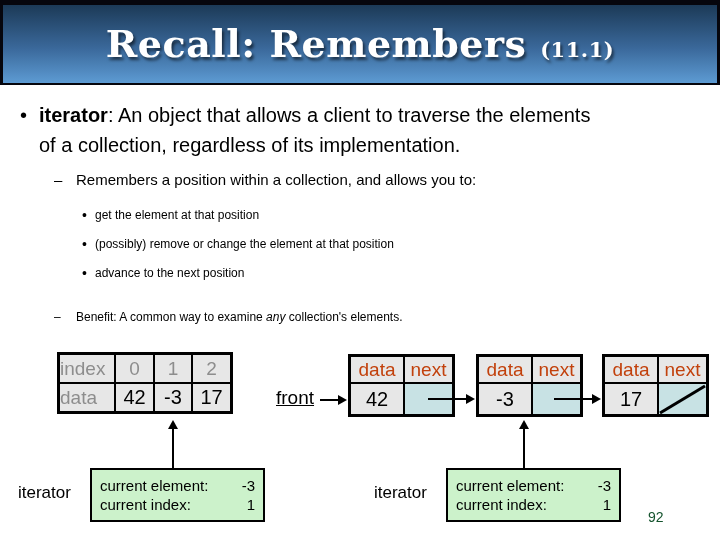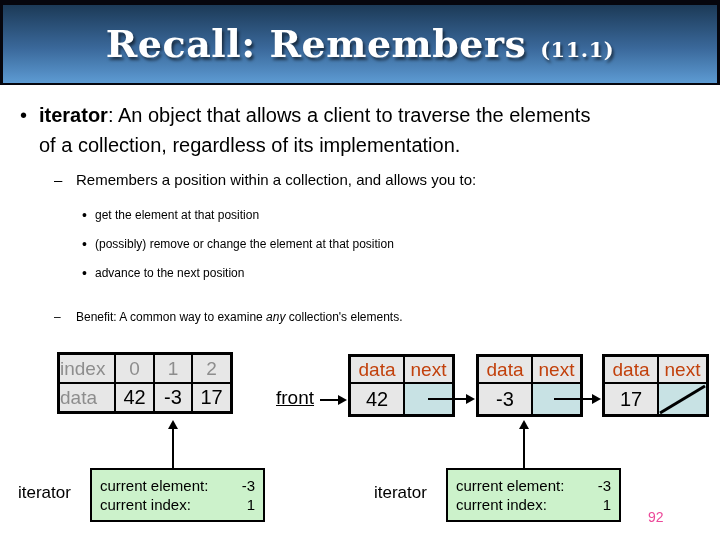--- a/index.html
+++ b/index.html
@@ -94,21 +94,21 @@
   
   .itbox{
     position:absolute;top:468px;width:175px;height:54px;box-sizing:border-box;
     background:#ccf2cb;border:2px solid #000;
     padding:4px 8px;display:flex;flex-direction:column;justify-content:center;gap:2px;
     font-size:15px;
   }
   .itrow{display:flex;justify-content:space-between;}
   .itlabel{position:absolute;top:483px;font-size:17px;}
 
-  .pagenum{position:absolute;left:648px;top:509px;font-size:14px;color:#ec4899;}
+  .pagenum{position:absolute;left:648px;top:509px;font-size:14px;color:#14532d;}
 </style>
 </head>
 <body>
 
 <div class="slide">
 
   <div class="hdr">
     <h1><span>Recall: Remembers</span>
       <span class="suffix">(11.1)</span></h1>
   </div>

